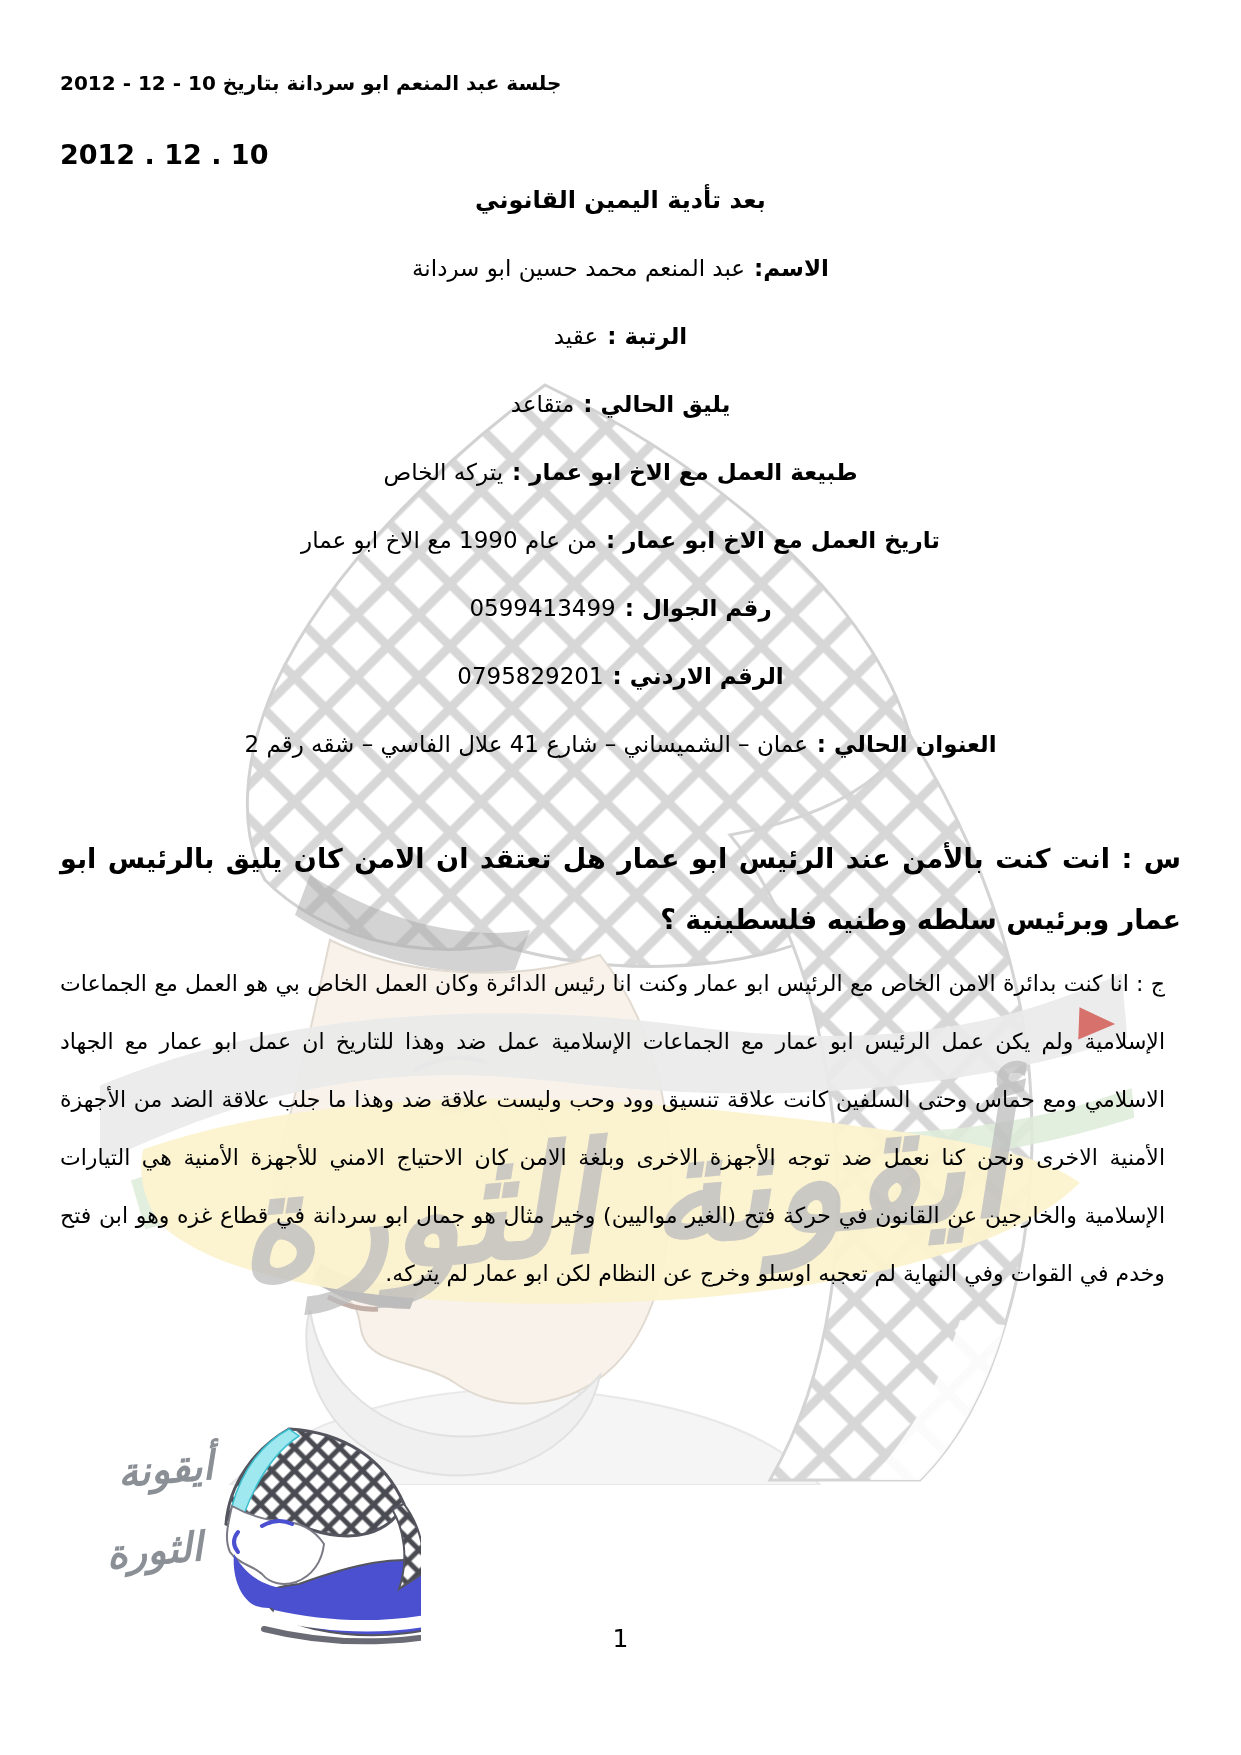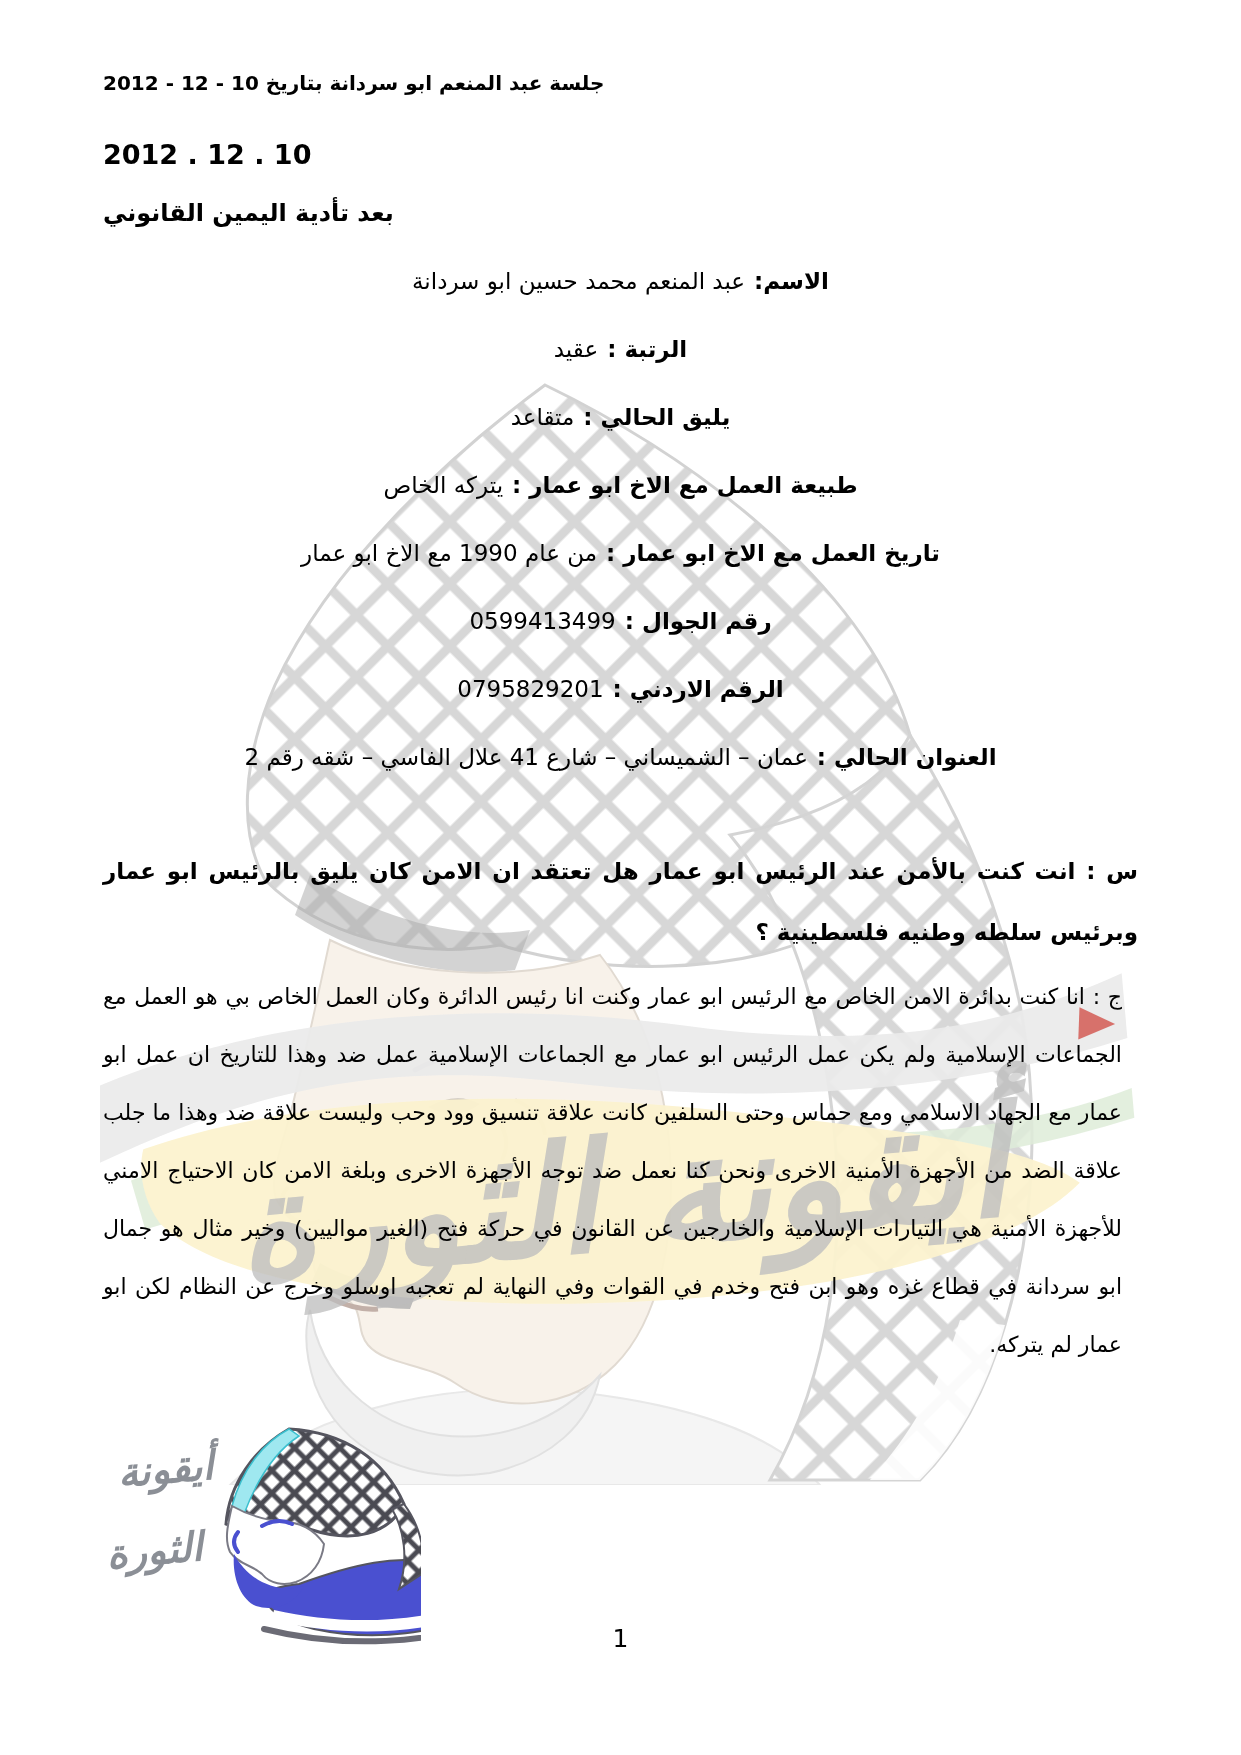--- a/index.html
+++ b/index.html
@@ -12,32 +12,32 @@
     font-family:"DejaVu Sans", sans-serif;
     color:#000;
     direction:rtl;
   }
   
   .wm{position:absolute;pointer-events:none;}
   #wm-portrait{left:170px;top:335px;width:990px;height:1150px;opacity:.78;z-index:0;}
   #wm-banner{left:100px;top:948px;width:1035px;height:400px;opacity:.95;z-index:1;}
   #logo{left:86px;top:1412px;width:335px;height:240px;z-index:1;}
   
-  .content{position:absolute;inset:0;padding:0 103px;z-index:2;direction:rtl;}
+  .content{position:absolute;inset:0;padding:0 60px;z-index:2;direction:rtl;}
   .header-line{padding-top:70px;text-align:left;font-size:20px;font-weight:bold;line-height:26px;}
   .doc-title{margin-top:40px;text-align:center;font-size:25px;font-weight:bold;line-height:33px;}
   .doc-date{margin-top:41px;text-align:left;font-size:27px;font-weight:bold;line-height:35px;}
-  .oath{margin-top:26px;text-align:left;font-size:24px;font-weight:bold;line-height:31px;}
+  .oath{margin-top:13px;text-align:center;font-size:24px;font-weight:bold;line-height:31px;}
   .fields{margin-top:38px;}
   .field{font-size:23px;line-height:29px;margin-bottom:39px;text-align:center;}
   .flabel{font-weight:bold;}
   .fvalue{margin-right:9px;}
   .question{
     margin:69px 0 0 0;
-    font-size:23px;font-weight:bold;line-height:61px;
+    font-size:27px;font-weight:bold;line-height:61px;
     text-align:justify;
   }
   .answer{
     margin:5px 16px 0 0;
     font-size:22px;font-weight:normal;line-height:58px;
     text-align:justify;
   }
   .page-number{
     position:absolute;left:0;top:1624px;width:100%;
     text-align:center;font-size:25px;z-index:2;

